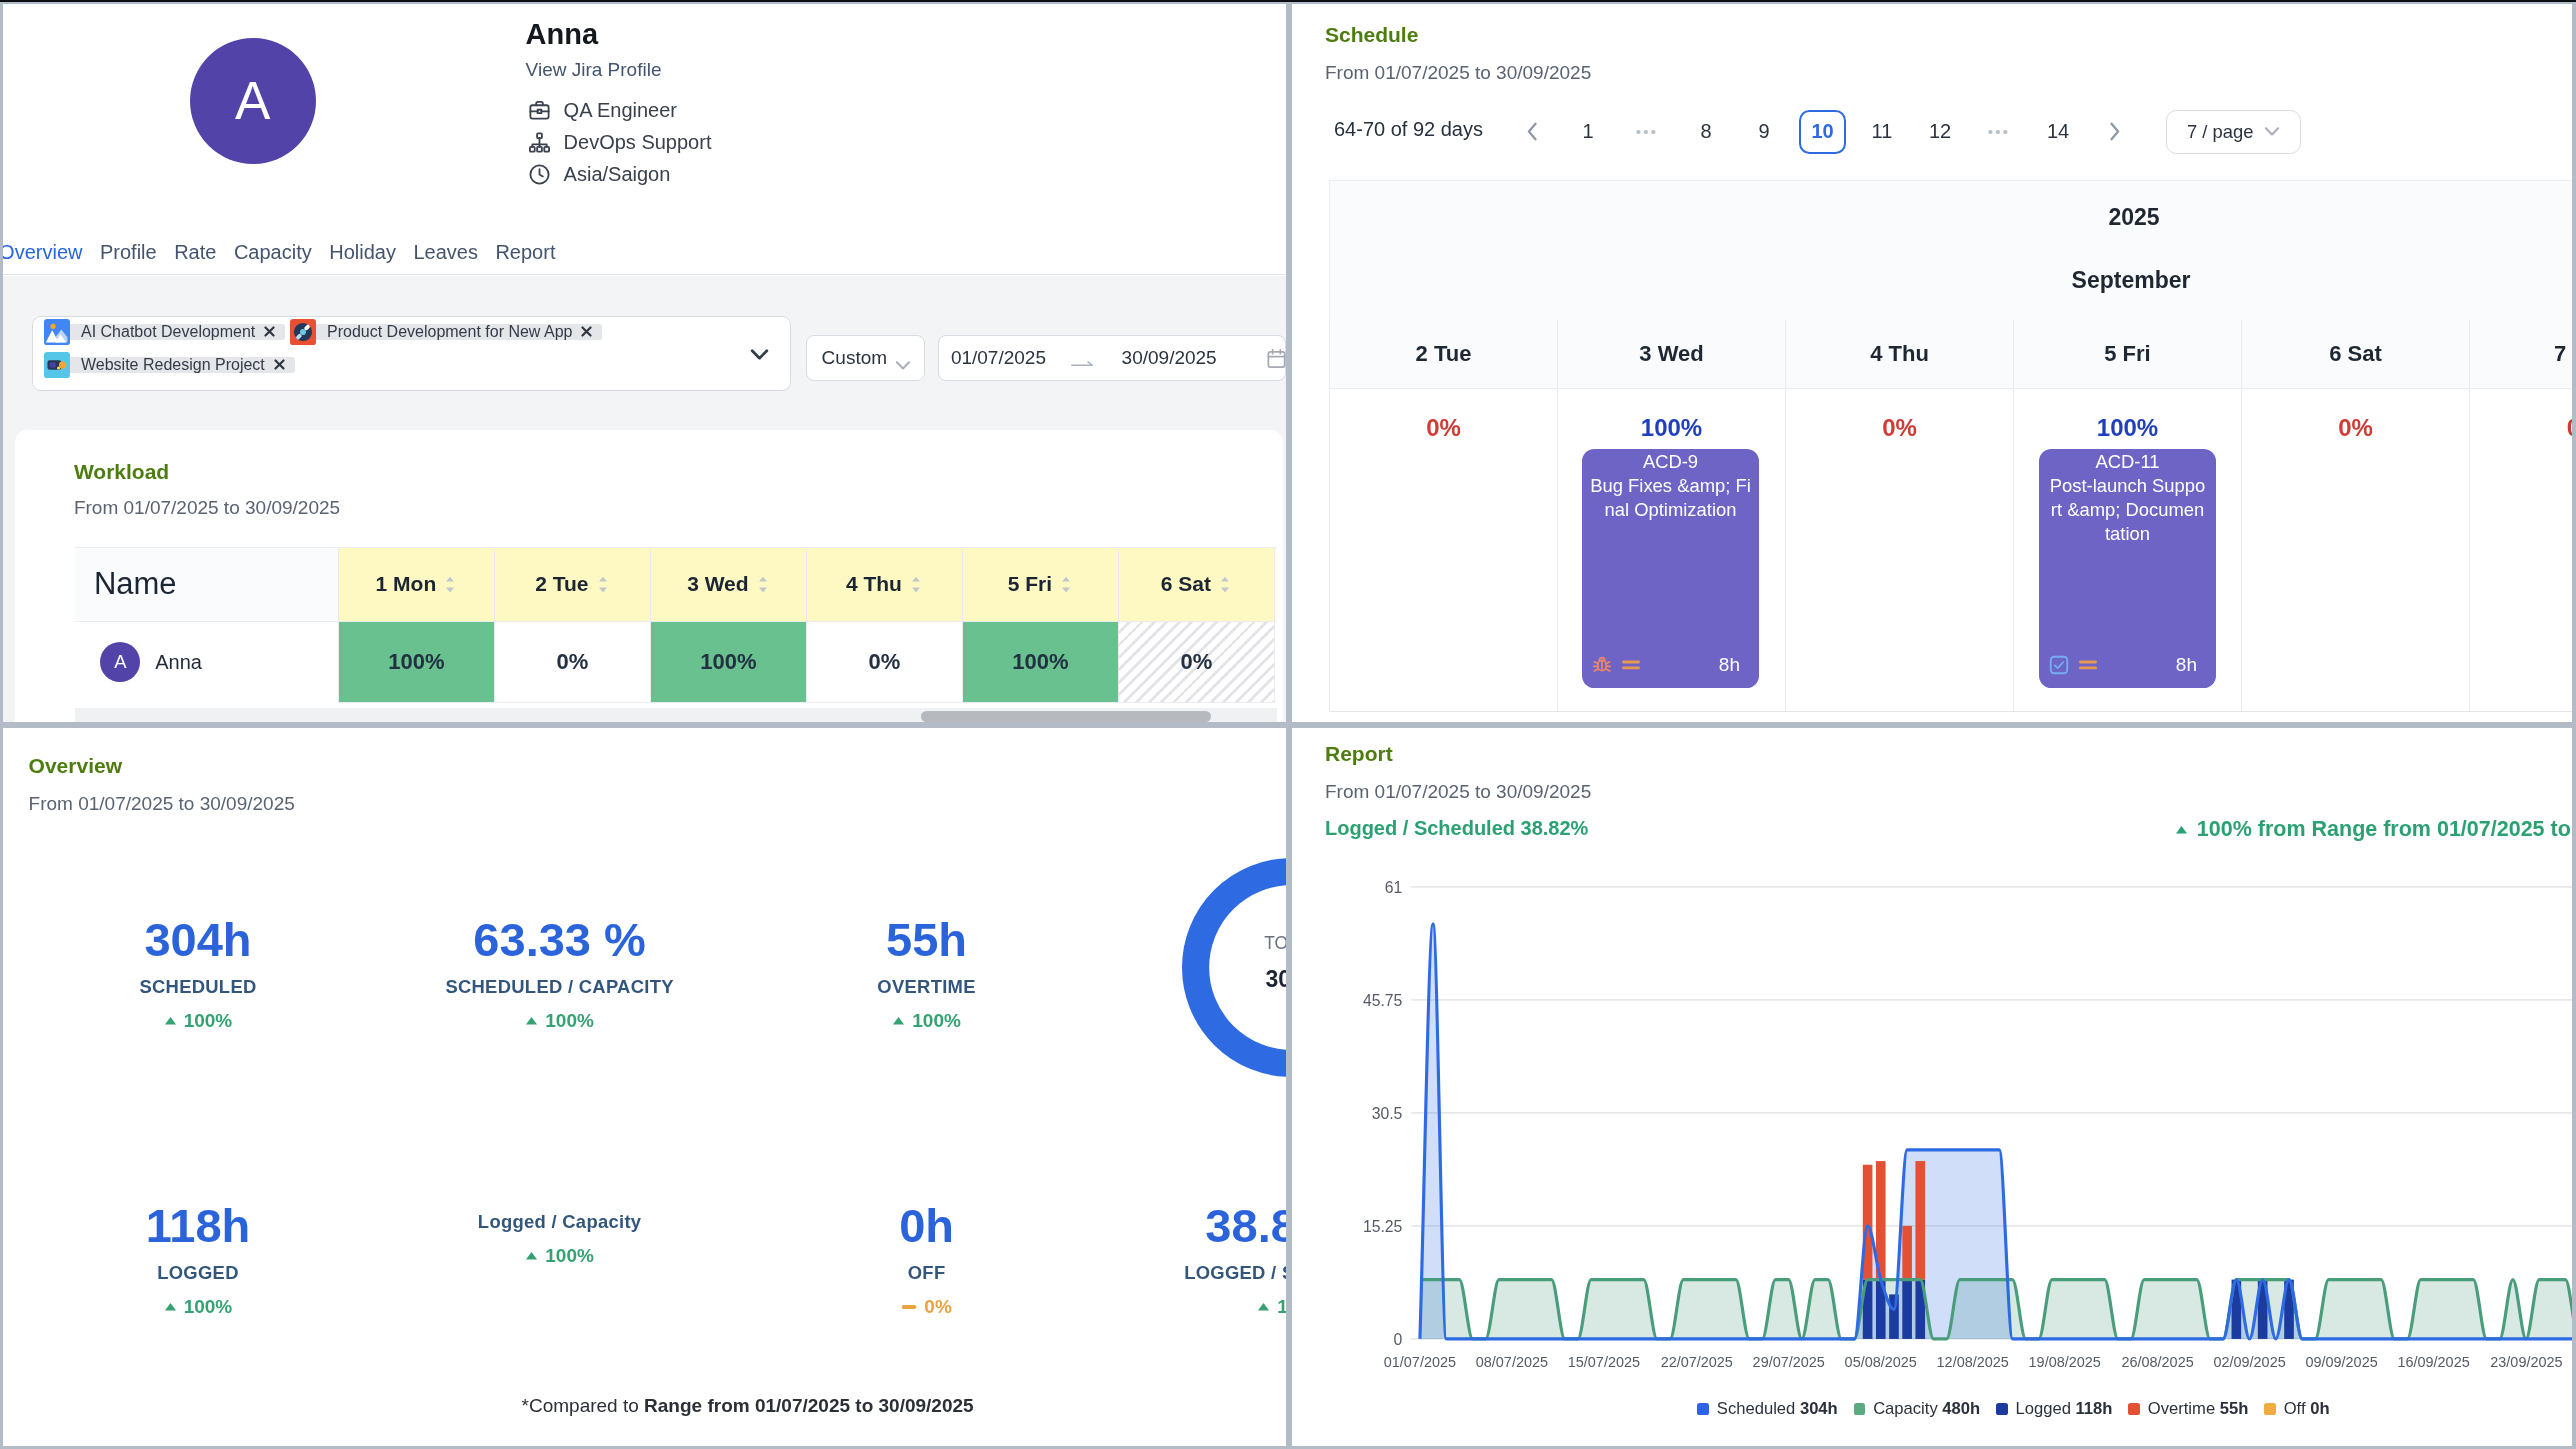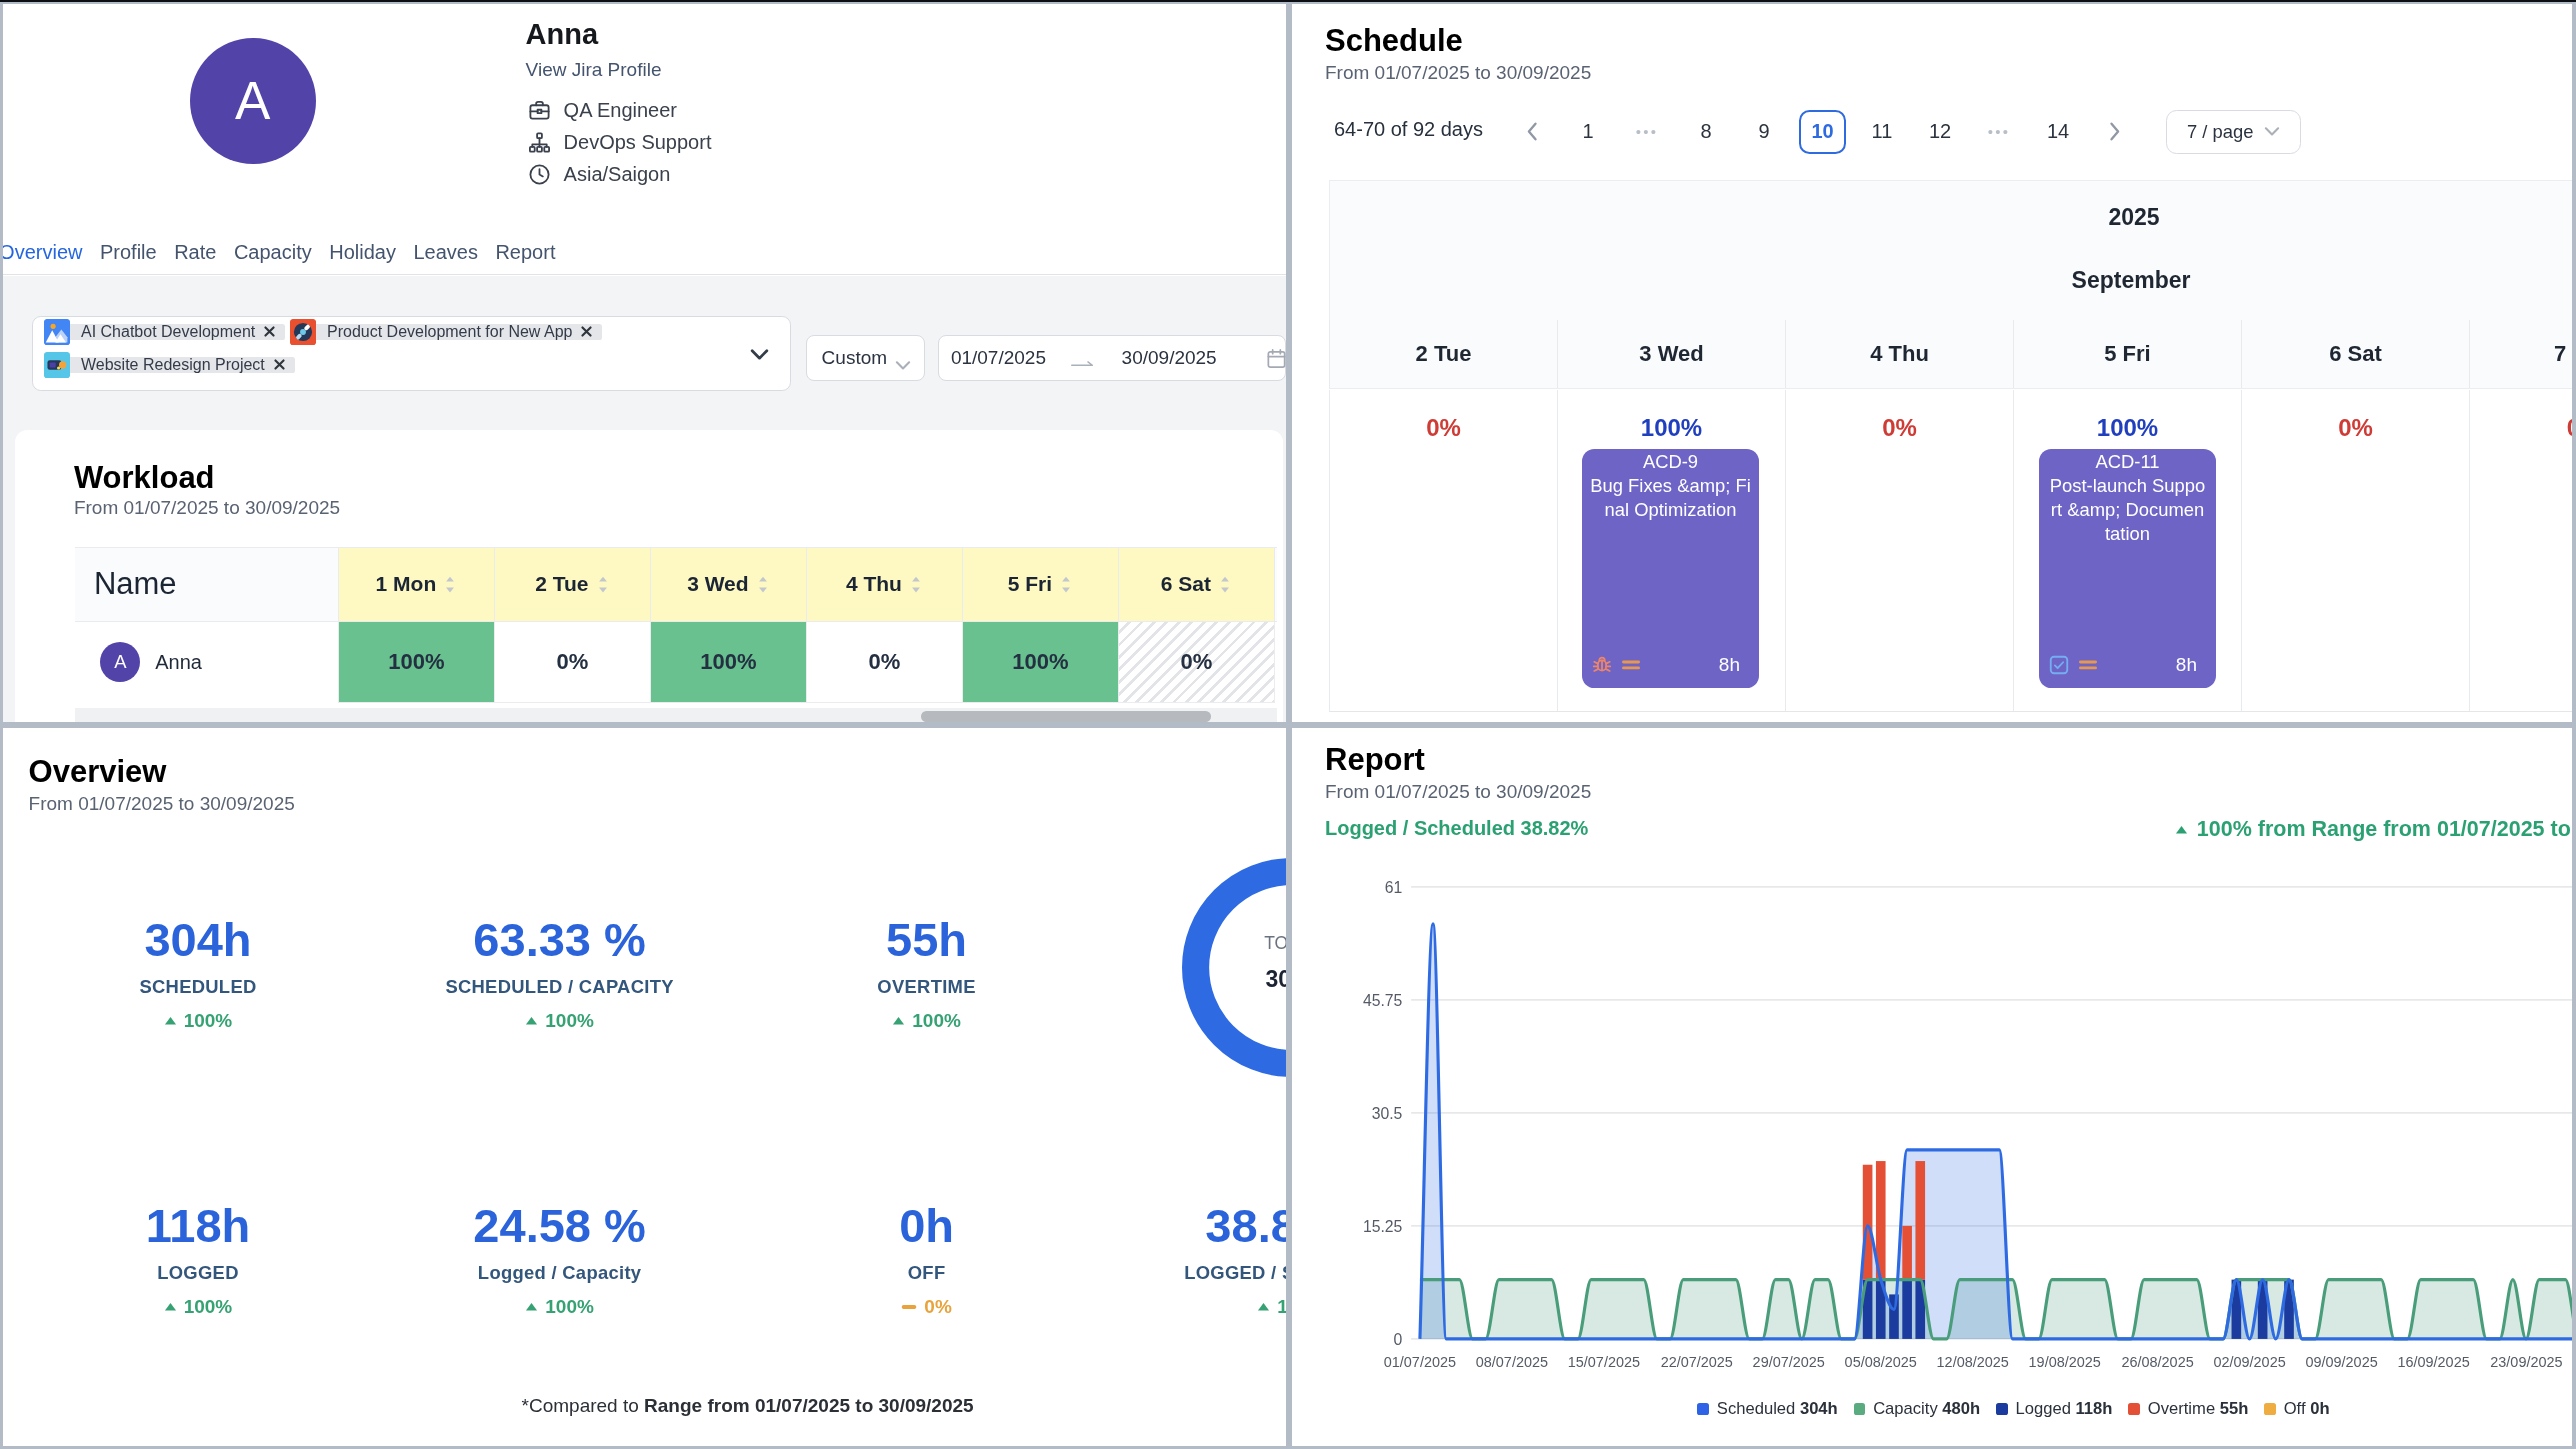--- a/index.html
+++ b/index.html
@@ -4,21 +4,21 @@
 *{margin:0;padding:0;box-sizing:border-box;}
 html,body{width:2576px;height:1449px;}
 body{background:#b3bbc7;font-family:"Liberation Sans", sans-serif;position:relative;overflow:hidden;-webkit-font-smoothing:antialiased;}
 .q{position:absolute;background:#fff;overflow:hidden;}
 #q1{left:2.6px;top:3.5px;width:1283px;height:718px;}
 #q2{left:1292px;top:3.5px;width:1280px;height:718px;}
 #q3{left:2.6px;top:728px;width:1283px;height:718px;}
 #q4{left:1292px;top:728px;width:1280px;height:718px;}
 #topline{position:absolute;left:0;top:0;width:2576px;height:1.8px;background:#0b0e13;z-index:50;}
 .abs{position:absolute;}
-.title{font-size:31px;font-weight:bold;color:#000000;}
+.title{font-size:21px;font-weight:bold;color:#4d7c0f;}
 .sub{font-size:19px;color:#5a6372;}
 
 .inforow{display:flex;align-items:center;gap:13px;height:32px;font-size:20px;color:#3a414c;}
 #tabs{left:-3.5px;top:237px;display:flex;gap:17.5px;font-size:20px;color:#44546E;}
 .tag{display:inline-flex;align-items:center;height:16px;background:#e5e6ea;border-radius:2.6px;}
 .tag svg:first-child{border-radius:2.6px;}
 .tlab{font-size:16px;color:#333b48;margin-left:11.4px;margin-right:8px;}
 .tag>svg:last-child{margin-right:8.8px;}
 .ctl{background:#fff;border:1.8px solid #d8dbe2;border-radius:8px;font-size:19px;color:#2a333f;}
 #wcard{left:12.3px;top:426px;width:1268px;height:350px;background:#fff;border-radius:12.3px;}
@@ -357,21 +357,20 @@
   </div>
   <div class="abs srow" style="top:472px;">
     <div class="stat" style="left:11.4px;">
       <div class="sval">118h</div>
       <div class="slab">LOGGED</div>
       <div class="sdel" style="color:#36a273;"><svg width="13" height="9.6" viewBox="0 0 17 13" style="margin-right:7px;">
             <path d="M8.5 1.5 L16 11.5 H1 Z" fill="#36a273"></path>
           </svg>100%</div>
     </div>
     <div class="stat" style="left:373px;">
-      <div class="sval">24.58 %</div>
       <div class="slab">Logged / Capacity</div>
       <div class="sdel" style="color:#36a273;"><svg width="13" height="9.6" viewBox="0 0 17 13" style="margin-right:7px;">
             <path d="M8.5 1.5 L16 11.5 H1 Z" fill="#36a273"></path>
           </svg>100%</div>
     </div>
     <div class="stat" style="left:740px;">
       <div class="sval">0h</div>
       <div class="slab">OFF</div>
       <div class="sdel" style="color:#e8a33d;"><svg width="16" height="4.4" viewBox="0 0 20 6" style="margin-right:7px;">
             <rect width="20" height="5.5" rx="2.7" fill="#e8a33d"></rect>

